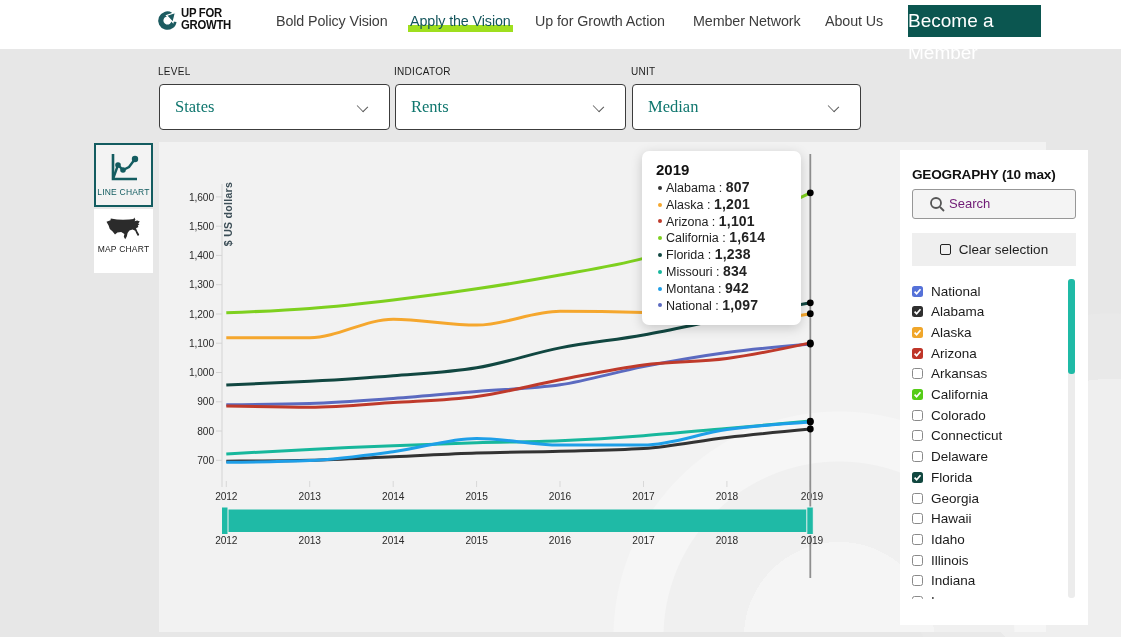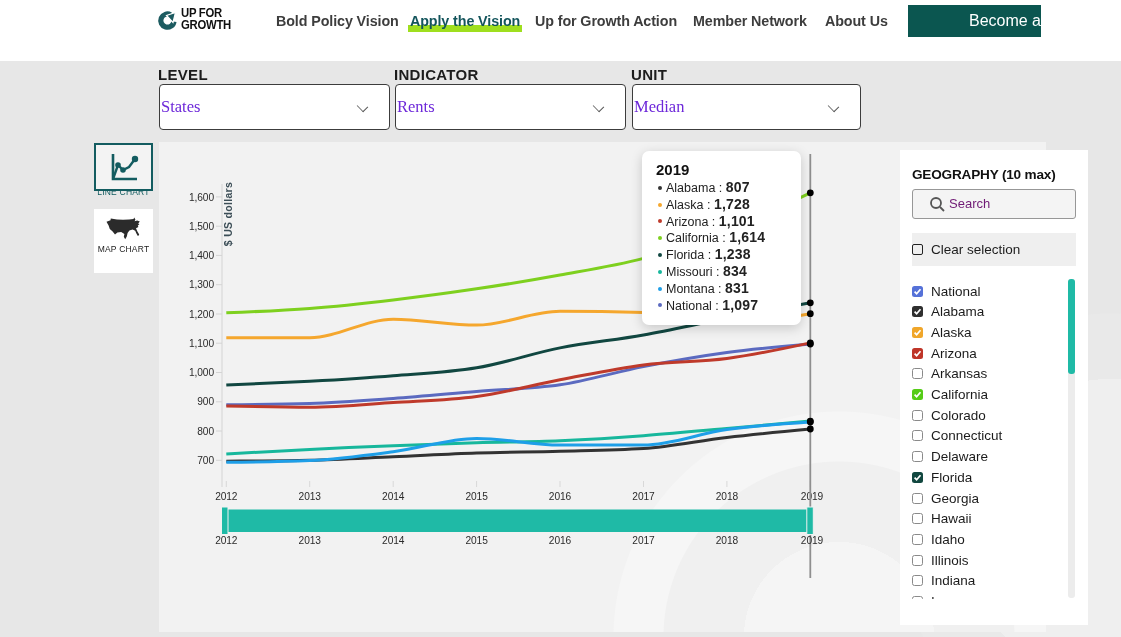--- a/index.html
+++ b/index.html
@@ -1,43 +1,43 @@
 <!DOCTYPE html>
 <html><head>
 <meta charset="utf-8">
 <style>
 *{margin:0;padding:0;box-sizing:border-box}
 html,body{width:1121px;height:637px;overflow:hidden}
 body{font-family:"Liberation Sans",sans-serif;background:#e7e7e7;position:relative}
 .abs{position:absolute}
 
-#header{position:absolute;left:0;top:0;width:1121px;height:61px;background:#fff;z-index:5}
-.nav{position:absolute;top:0;height:42px;line-height:42px;font-weight:700;font-size:14.3px;color:#3d3d3d;letter-spacing:-.1px}
+#header{position:absolute;left:0;top:0;width:1121px;height:49px;background:#fff;z-index:5}
+.nav{position:absolute;top:0;height:42px;line-height:42px;font-weight:400;font-size:14.3px;color:#3d3d3d;letter-spacing:-.1px}
 #applv{color:#14555c}
 #applv .ul{position:absolute;left:-2px;right:-2px;bottom:10.5px;height:6.5px;background:#9fdf1e;z-index:0}
-#btnMember{position:absolute;left:908px;top:5px;width:133px;height:32px;background:#0b5650;color:#fff;font-size:16px;text-align:right;line-height:32px;z-index:5}
-
-.lbl{position:absolute;font-size:15px;font-weight:700;color:#1c1c1c;letter-spacing:.3px}
-.selbox{position:absolute;top:84px;height:46px;background:#fff;border:1px solid #3c3c3c;border-radius:4px;font-family:"Liberation Serif",serif;font-size:16.5px;color:#6d28d9;line-height:44px;padding-left:1px}
+#btnMember{position:absolute;left:908px;top:5px;width:133px;height:32px;background:#0b5650;color:#fff;font-size:19px;text-align:left;line-height:32px;z-index:5}
+
+.lbl{position:absolute;font-size:10px;font-weight:400;color:#1c1c1c;letter-spacing:.3px}
+.selbox{position:absolute;top:84px;height:46px;background:#fff;border:1px solid #3c3c3c;border-radius:4px;font-family:"Liberation Serif",serif;font-size:16.5px;color:#0f766e;line-height:44px;padding-left:15px}
 .chev{position:absolute;right:22px;top:17px;width:9px;height:9px;border-right:1.6px solid #555;border-bottom:1.6px solid #555;transform:rotate(45deg) scaleY(.8)}
 
 #container{position:absolute;left:159px;top:142px;width:887px;height:490px;background:#f2f2f2}
 #rings{position:absolute;left:0;top:0;width:887px;height:490px;background:radial-gradient(circle 240px at 680px 495px,#f5f5f5 0 95px,#f0f0f0 95px 96px,#f0f0f0 96px 175px,#f6f6f6 176px 225px,#f2f2f2 226px)}
 #bodyrings{position:absolute;left:0;top:49px;width:1121px;height:588px;background:radial-gradient(circle 230px at 1110px 480px,#efefef 0 150px,#e9e9e9 150px 215px,#e7e7e7 216px)}
 
-#btnLine{position:absolute;left:94px;top:143px;width:59px;height:48px;background:#f3f3f3;border:2px solid #135c60;text-align:center;z-index:3}
+#btnLine{position:absolute;left:94px;top:143px;width:59px;height:64px;background:#f3f3f3;border:2px solid #135c60;text-align:center;z-index:3}
 #btnLine .cap{font-size:8.5px;color:#135c60;margin-top:3px;letter-spacing:.2px}
 #btnMap{position:absolute;left:94px;top:209px;width:59px;height:64px;background:#fff;text-align:center;z-index:3}
 #btnMap .cap{font-size:8.5px;color:#222;margin-top:3px;letter-spacing:.2px}
 
 #geo{position:absolute;left:900px;top:150px;width:188px;height:475px;background:#fff;z-index:4}
 #geoTitle{position:absolute;left:12px;top:17px;font-size:13.6px;font-weight:700;color:#111;letter-spacing:-.2px}
 #search{position:absolute;left:12px;top:39px;width:164px;height:29.5px;border:1px solid #979797;border-radius:3px;background:#f4f4f4}
 #search span{position:absolute;left:36px;top:6px;font-size:13px;color:#701a75}
-#clearsel{position:absolute;left:12px;top:83px;width:164px;height:33px;background:#efefef;font-size:13.5px;color:#1d1d1d;line-height:33px}
+#clearsel{position:absolute;left:12px;top:83px;width:164px;height:33px;background:#efefef;font-size:13.5px;color:#1d1d1d;text-align:center;line-height:33px}
 #clearsel .cb{display:inline-block;width:11px;height:11px;border:1.8px solid #222;border-radius:2px;vertical-align:-1px;margin-right:8px}
 .row{position:absolute;left:12px;height:21px;font-size:13.5px;color:#1b1b1b;line-height:21px}
 .cbx{position:absolute;left:0;top:5px;width:11px;height:11px;border-radius:2.5px}
 .cbx.off{background:#fff;border:1.4px solid #8a8a8a}
 .cbx.on svg{position:absolute;left:0;top:0}
 .rowtxt{position:absolute;left:19px;top:0}
 #scrolltrack{position:absolute;left:168px;top:129px;width:7px;height:319px;background:#ececec;border-radius:3px}
 #scrollthumb{position:absolute;left:168px;top:129px;width:7px;height:95px;background:#1fbaa6;border-radius:3px}
 #listclip{position:absolute;left:0;top:129px;width:166px;height:320px;overflow:hidden;background:#fff}
 
@@ -176,26 +176,26 @@
     <text x="726.9" y="544">2018</text>
           <text x="812" y="544">2019</text>
   </g>
 </g>
 </svg>
 </div>
 
 <div id="tooltip">
   <h3>2019</h3>
   <div class="ttrow"><i style="background:#333"></i>Alabama : <b>807</b></div>
-  <div class="ttrow"><i style="background:#f5a72e"></i>Alaska : <b>1,728</b></div>
+  <div class="ttrow"><i style="background:#f5a72e"></i>Alaska : <b>1,201</b></div>
   <div class="ttrow"><i style="background:#bf3a2b"></i>Arizona : <b>1,101</b></div>
   <div class="ttrow"><i style="background:#7ed01f"></i>California : <b>1,614</b></div>
   <div class="ttrow"><i style="background:#114741"></i>Florida : <b>1,238</b></div>
   <div class="ttrow"><i style="background:#17b79c"></i>Missouri : <b>834</b></div>
-  <div class="ttrow"><i style="background:#1e9fe8"></i>Montana : <b>831</b></div>
+  <div class="ttrow"><i style="background:#1e9fe8"></i>Montana : <b>942</b></div>
   <div class="ttrow"><i style="background:#5b6ac0"></i>National : <b>1,097</b></div>
 </div>
 
 <div id="geo">
   <div id="geoTitle">GEOGRAPHY (10 max)</div>
   <div id="search">
     <svg width="17" height="17" viewBox="0 0 17 17" style="position:absolute;left:16px;top:6px">
       <circle cx="7" cy="7" r="5" fill="none" stroke="#555" stroke-width="1.8"></circle>
       <line x1="11" y1="11" x2="15" y2="15" stroke="#555" stroke-width="1.8"></line>
     </svg>

